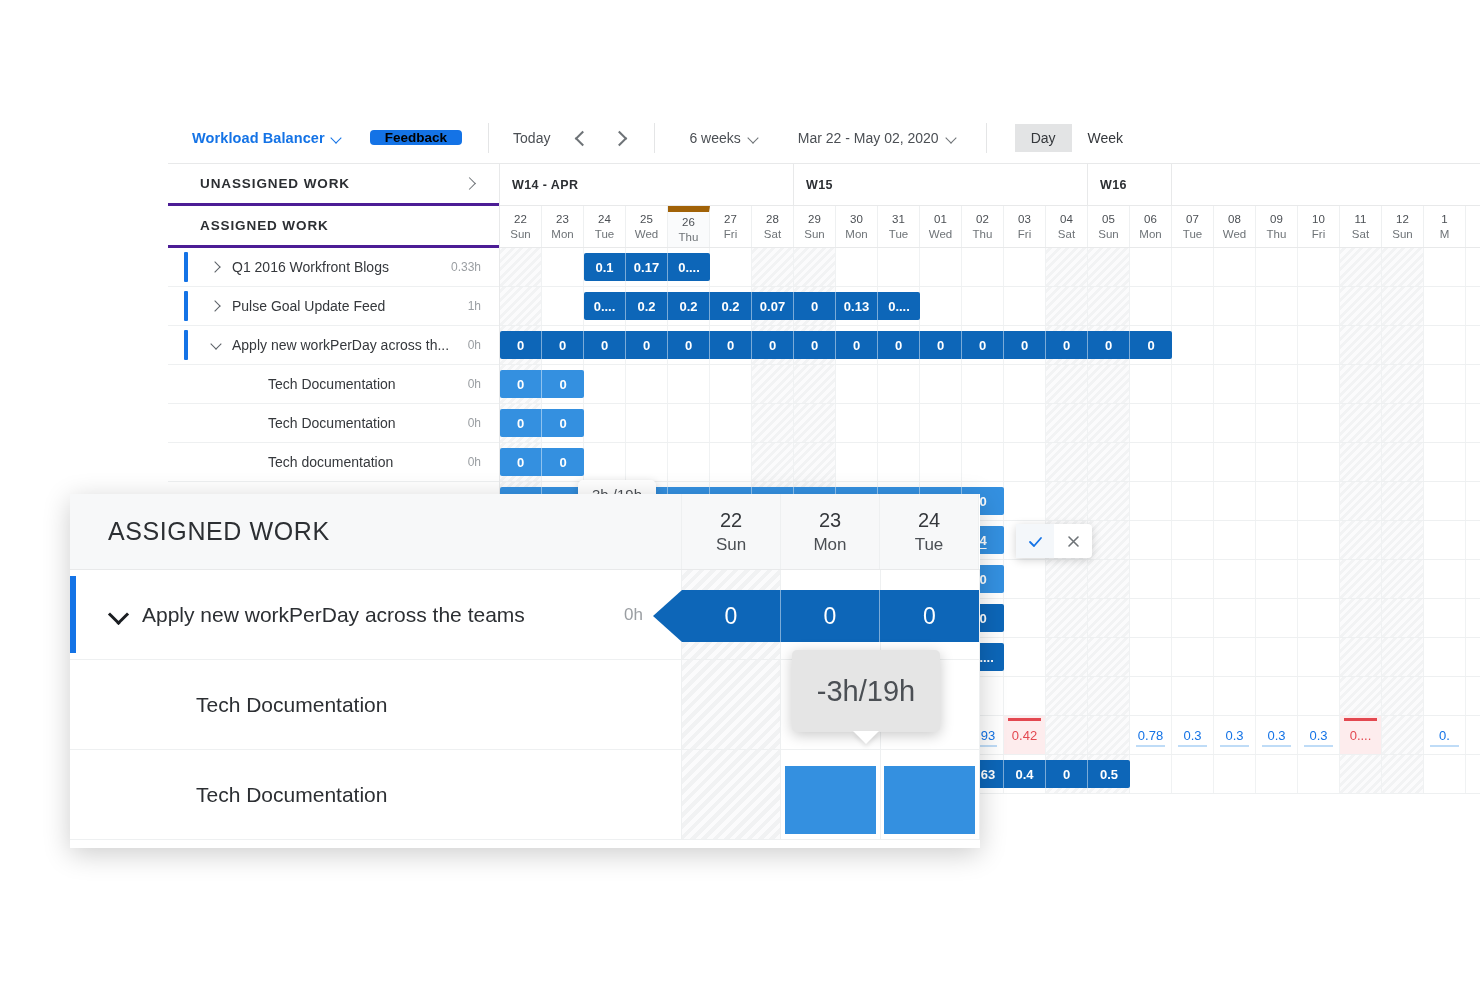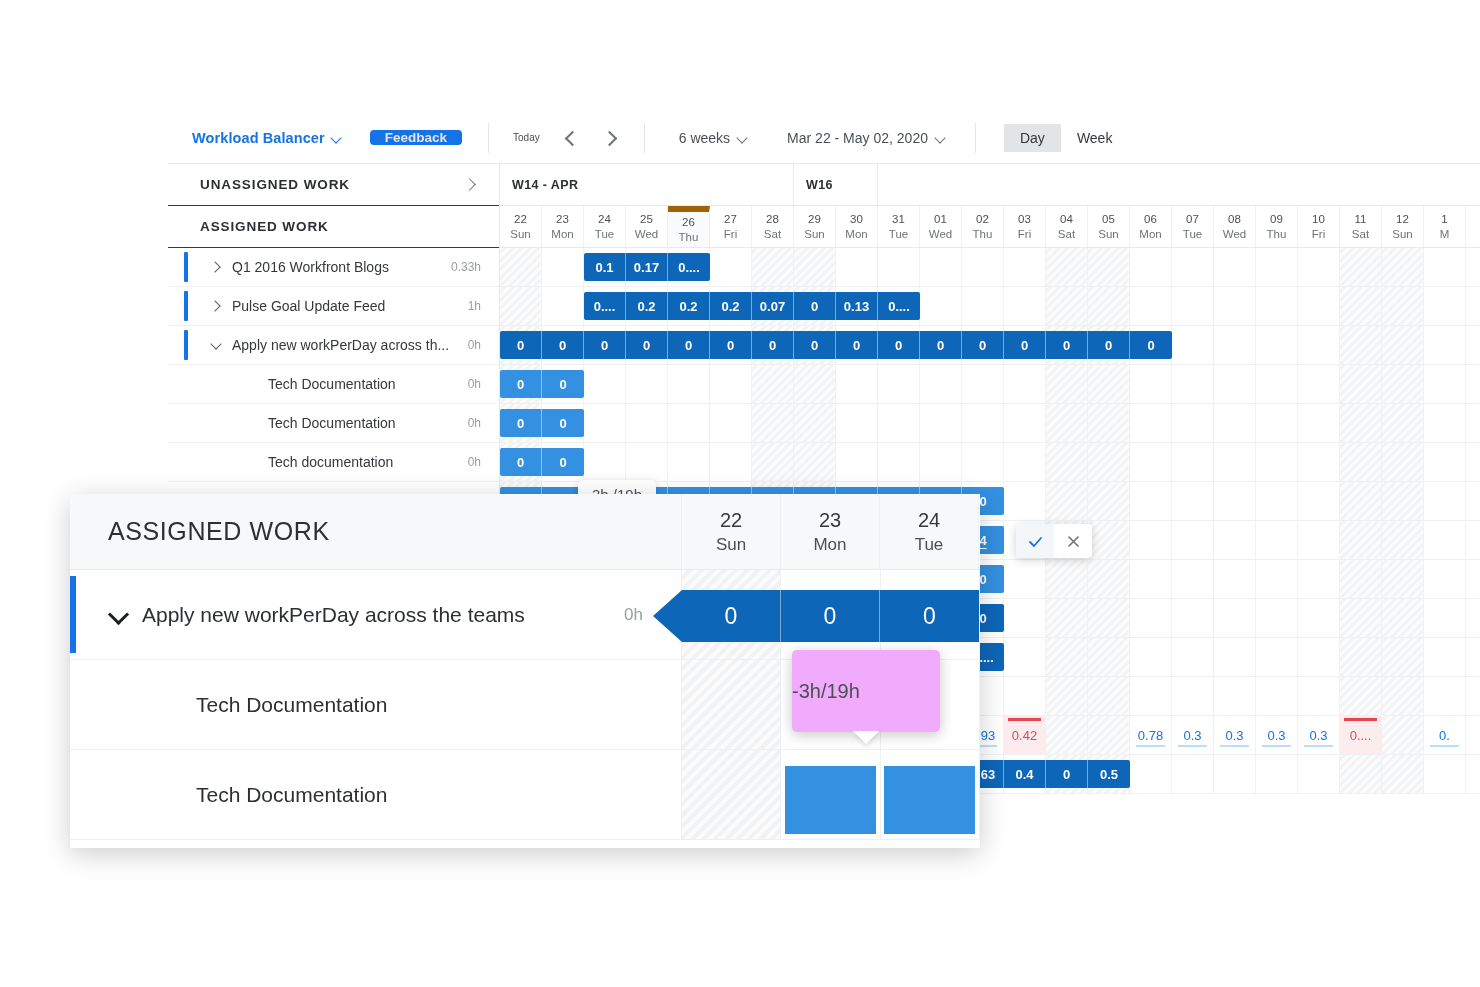--- a/index.html
+++ b/index.html
@@ -34,28 +34,28 @@
     display:flex; align-items:center; gap:7px; cursor:pointer;
   }
   .caret { display:inline-block; width:9px; height:9px; position:relative; }
   .caret::before{
     content:""; position:absolute; left:0; top:1px;
     width:7px; height:7px; border-right:1.6px solid currentColor;
     border-bottom:1.6px solid currentColor; transform: rotate(45deg);
   }
   .feedback-btn {
     margin-left: 29px;
-    background:#1473e6; color:#e5e5e5;
+    background:#1473e6; color:#000000;
     border:none; border-radius:4px;
     padding: 0 15px; font-size:13.5px; font-weight:700;
     font-family: inherit; cursor:pointer;
   }
   .tb-sep { width:1px; height:30px; background:#e4e5e6; margin-left:26px; }
   .tb-today {
-    margin-left: 24px; font-size:10px; color:#4b4f54; cursor:pointer;
+    margin-left: 24px; font-size:14px; color:#4b4f54; cursor:pointer;
   }
   .nav-arrow {
     margin-left: 22px; width:18px; height:18px; color:#6e7377; cursor:pointer;
     position:relative; display:inline-block;
   }
   .nav-arrow::before{
     content:""; position:absolute; top:4px; width:9px; height:9px;
     border-top:2px solid currentColor; border-right:2px solid currentColor;
   }
   .nav-arrow.prev::before{ left:5px; transform:rotate(-135deg); }
@@ -79,21 +79,21 @@
   
   .grid-area { position:relative; display:flex; }
   .left-pane {
     width: 332px; flex: 0 0 332px; background:#fff;
     border-right: 1px solid #e8e9ea;
   }
   .sec-row {
     height: 42px; display:flex; align-items:center;
     font-size:13.5px; font-weight:700; color:#2c2f33;
     letter-spacing:.9px; padding-left:32px;
-    border-bottom:1px solid #4c1d95; background:#fff; position:relative;
+    border-bottom:3px solid #4c1d95; background:#fff; position:relative;
   }
   .sec-row .chev {
     position:absolute; right:24px; top:50%; width:11px; height:11px;
     margin-top:-6px; color:#6e7377;
   }
   .sec-row .chev::before{
     content:""; position:absolute; left:1px; top:1px; width:8px; height:8px;
     border-top:1.8px solid currentColor; border-right:1.8px solid currentColor;
     transform:rotate(45deg);
   }
@@ -292,24 +292,24 @@
     border-right:29px solid #0d66b8;
   }
   .m-blue {
     position:absolute; top:16px; height:68px; background:#3490e0;
     z-index:5; border:1px solid #3490e0;
   }
 
   
   .tooltip {
     position:absolute; z-index:80;
-    background:#f0abfc; border-radius:5px;
+    background:#e5e5e5; border-radius:5px;
     box-shadow:0 3px 14px rgba(0,0,0,.22);
-    display:flex; align-items:center; justify-content:flex-start;
-    font-size:20px; color:#4b4f54;
+    display:flex; align-items:center; justify-content:center;
+    font-size:29px; color:#4b4f54;
   }
   .tooltip .tail {
     position:absolute; left:50%; margin-left:-13px; bottom:-12px;
     width:0; height:0;
     border-left:13px solid transparent; border-right:13px solid transparent;
     border-top:13px solid #fff;
     filter: drop-shadow(0 3px 2px rgba(0,0,0,.10));
   }
 </style>
 </head>
@@ -427,20 +427,23 @@
             <div class="task-row">
               <span class="accent"></span>
             </div>
           </div>
       </div>
 
       <div class="right-pane">
         <div class="week-hdr" id="week-hdr">
             <div class="week-cell" style="width: 294px; flex: 0 0 294px;">
               <span>W14 - APR</span>
+            </div>
+            <div class="week-cell" style="width: 294px; flex: 0 0 294px;">
+              <span>W15</span>
             </div>
             <div class="week-cell" style="width: 84px; flex: 0 0 84px;">
               <span>W16</span>
             </div>
           </div>
         <div class="day-hdr" id="day-hdr">
             <div class="day-cell">
               <span class="dnum">22</span>
               <span class="dnam">Sun</span>
             </div>

